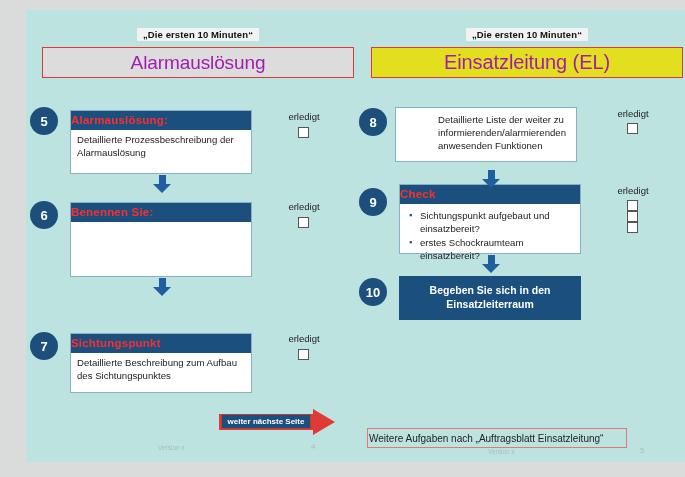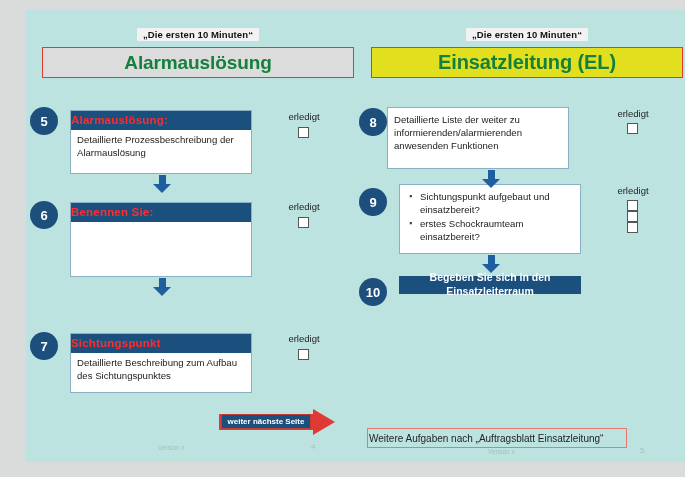--- a/index.html
+++ b/index.html
@@ -43,22 +43,22 @@
     border:1.4px solid #e03a36;
     box-sizing:border-box;
     display:flex;
     align-items:center;
     justify-content:center;
   }
   .title-box.gray{ background:#dcdcdc; }
   .title-box.yellow{ background:#e2e01e; }
   .title-box span{
     font-size:19px;
-    font-weight:bold;
-    color:#15803d;
+    font-weight:normal;
+    color:#a21caf;
     letter-spacing:-.1px;
   }
   #slide-right .title-box span{ font-size:20px; }
 
   
   .step-circle{
     position:absolute;
     width:28px;height:28px;
     border-radius:50%;
     background:#1d4f7c;
@@ -259,48 +259,49 @@
 
 <div class="slide" id="slide-right">
 
   <div class="kicker">„Die ersten 10 Minuten“</div>
 
   <div class="title-box yellow">
     <span>Einsatzleitung (EL)</span>
   </div>
 
   <div class="step-circle" style="left:4px;top:98px;">8</div>
-  <div class="card" style="left:32px;top:97px;width:182px;height:62px;">
+  <div class="card" style="left:40px;top:97px;width:182px;height:55px;padding-left:36px;">
     <div class="card-body" style="padding-top:6px;">Detaillierte Liste der weiter zu informierenden/alarmierenden anwesenden Funktionen</div>
   </div>
   <div class="erledigt" style="left:258px;top:98px;">erledigt</div>
   <div class="chk" style="left:272px;top:113px;"></div>
   <div class="arrow-down" style="left:126px;top:160px;">
     <div class="shaft"></div>
       <div class="head"></div>
   </div>
 
   <div class="step-circle" style="left:4px;top:178px;">9</div>
   <div class="card" style="left:44px;top:174px;width:182px;height:70px;">
+    <div class="card-head">Check</div>
     <div class="card-body">
       <ul>
         <li>Sichtungspunkt aufgebaut und einsatzbereit?</li>
         <li>erstes Schockraumteam einsatzbereit?</li>
       </ul>
     </div>
   </div>
   <div class="erledigt" style="left:258px;top:175px;">erledigt</div>
   <div class="chk" style="left:272px;top:190px;"></div>
   <div class="chk" style="left:272px;top:201px;"></div>
   <div class="chk" style="left:272px;top:212px;"></div>
   <div class="arrow-down" style="left:126px;top:245px;">
     <div class="shaft"></div>
       <div class="head"></div>
   </div>
 
   <div class="step-circle small" style="left:4px;top:268px;">10</div>
-  <div class="solid-card" style="left:44px;top:266px;width:182px;height:18px;">Begeben Sie sich in den Einsatzleiterraum</div>
+  <div class="solid-card" style="left:44px;top:266px;width:182px;height:44px;">Begeben Sie sich in den Einsatzleiterraum</div>
 
   <div class="note-box" style="left:12px;top:386px;width:260px;height:20px;">Weitere Aufgaben nach „Auftragsblatt Einsatzleitung“</div>
 
   <div class="footer-version" style="left:133px;top:438px;">Version x</div>
   <div class="footer-page" style="left:285px;top:436px;">5</div>
 </div>
 
 </body></html>

